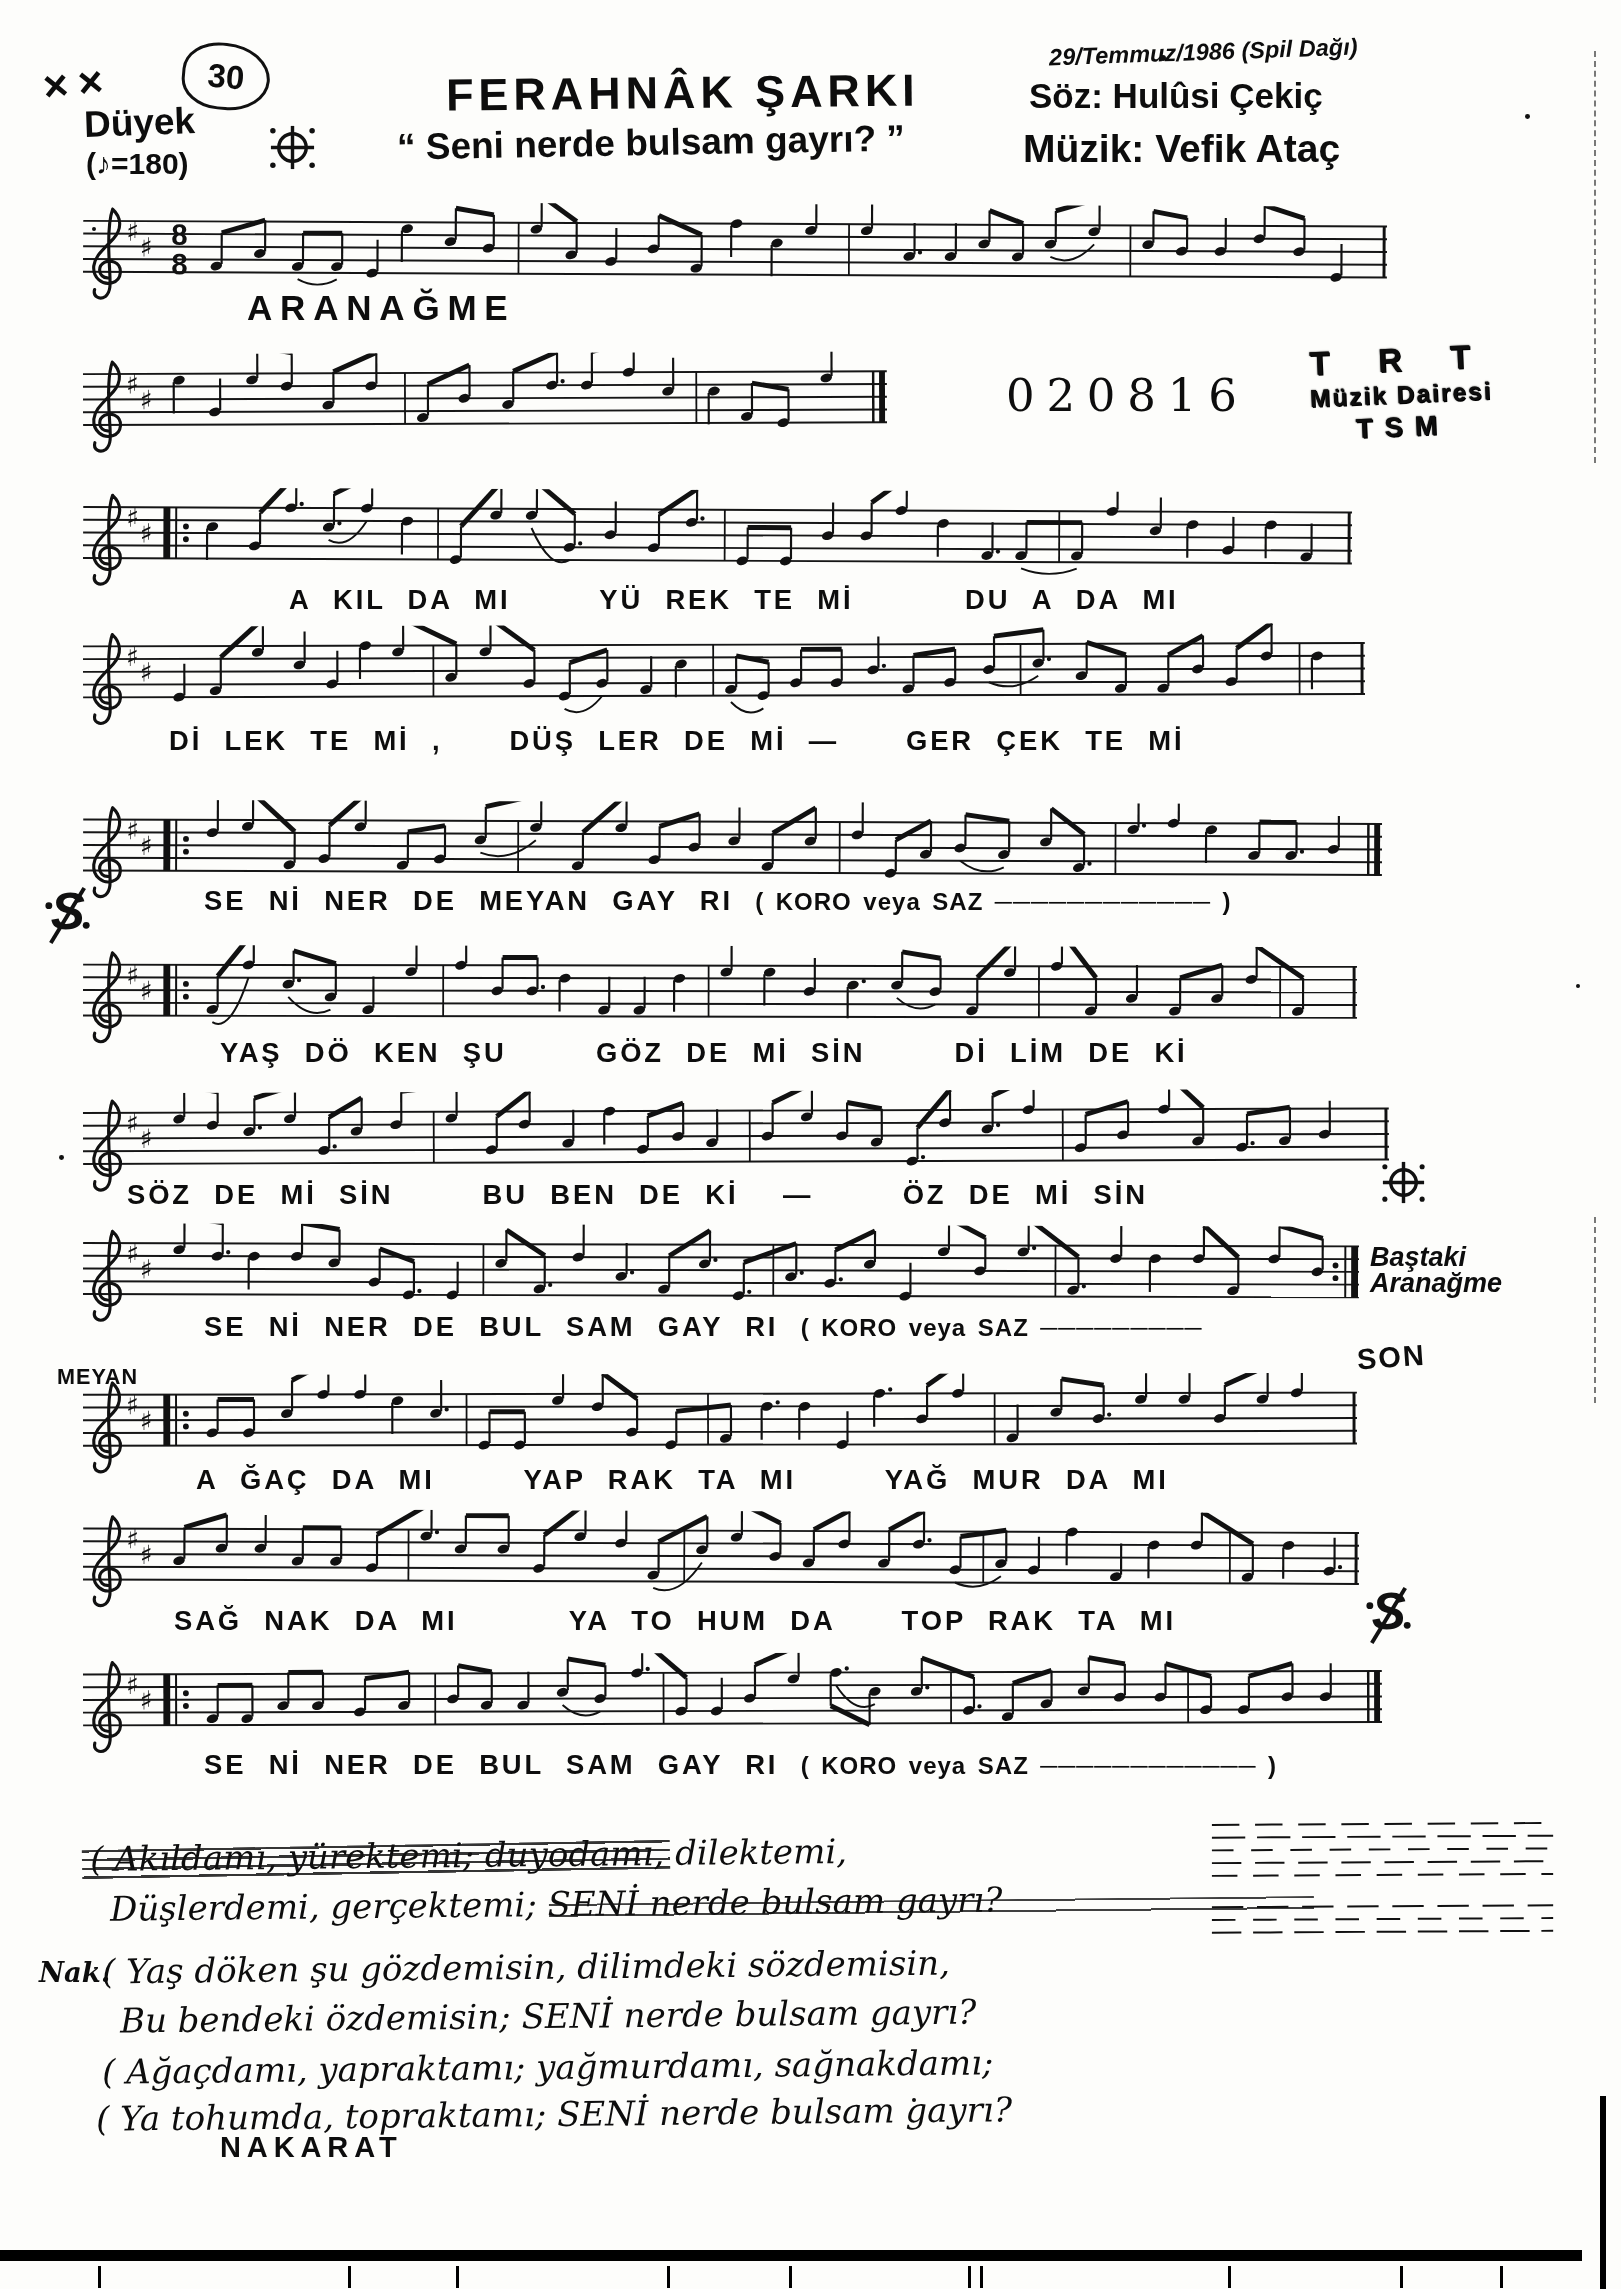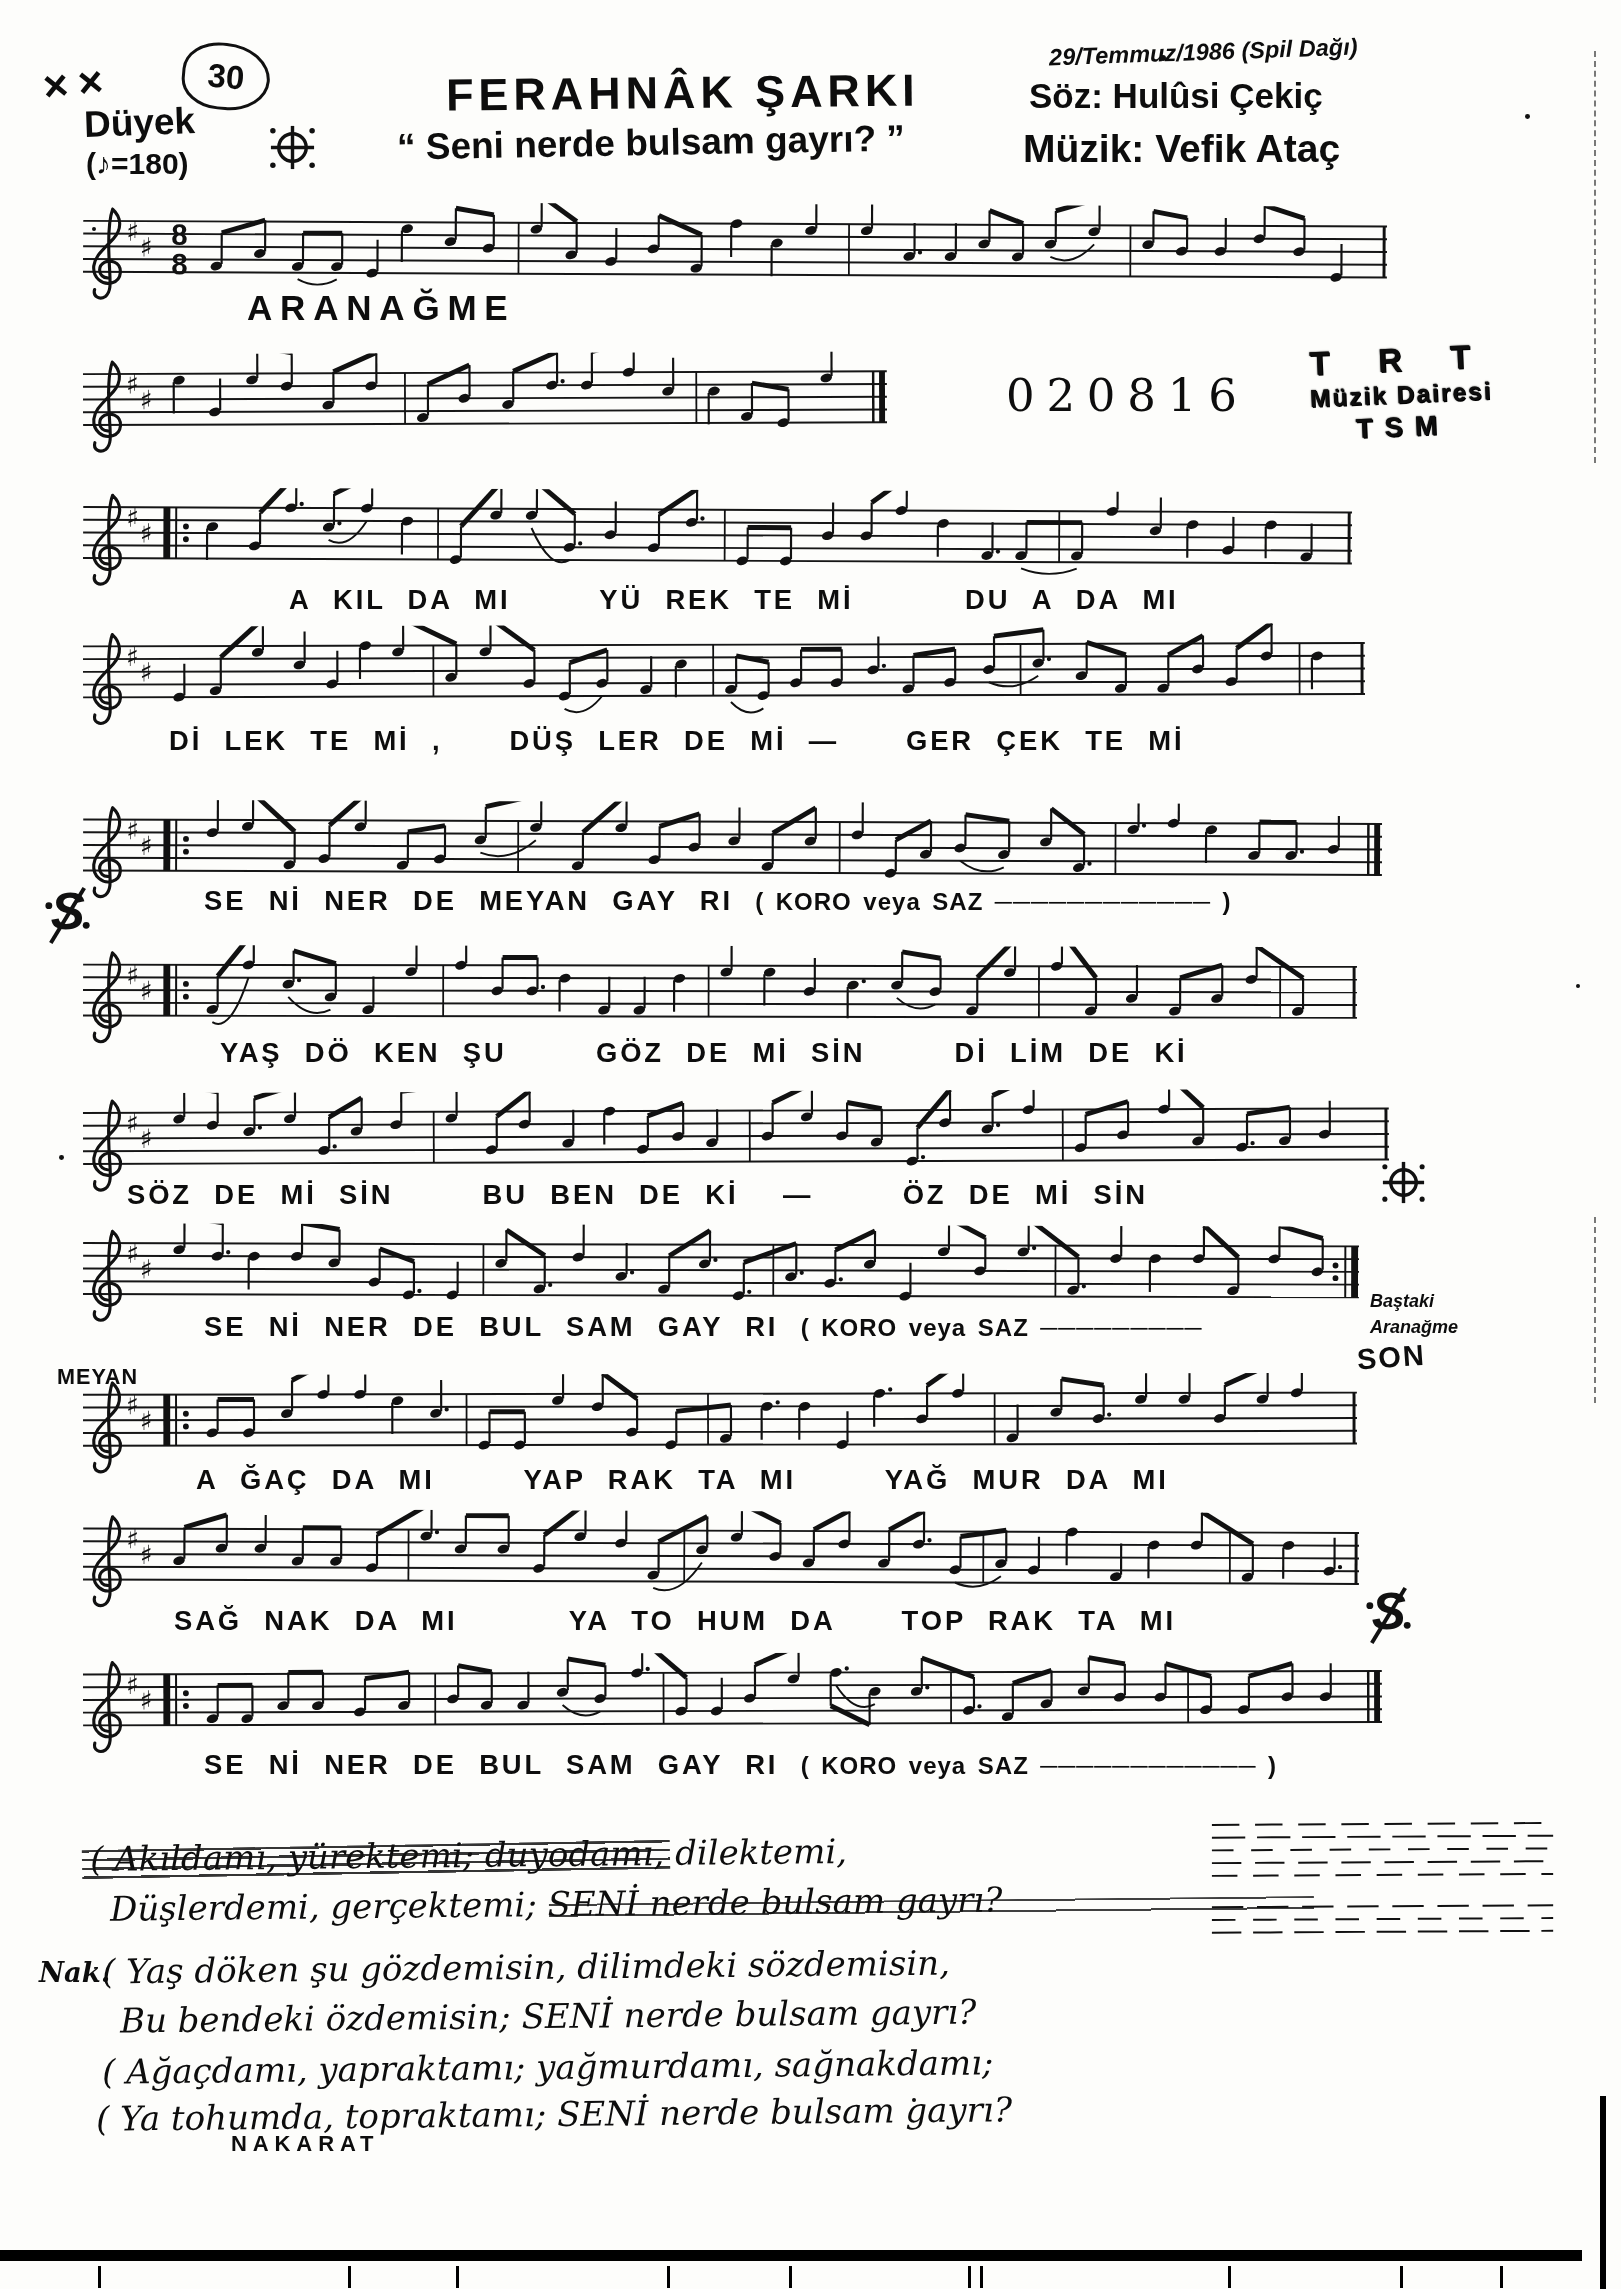--- a/index.html
+++ b/index.html
@@ -17,38 +17,38 @@
   .tempo{left:86px;top:147px;font-size:30px;font-weight:bold;}
   .title{left:446px;top:67px;font-size:45px;font-weight:bold;letter-spacing:4.9px;transform:rotate(-0.6deg);}
   .subtitle{left:397px;top:122px;font-size:37px;font-weight:600;transform:rotate(-1deg);}
   .date-note{left:1049px;top:39px;font-size:23.5px;font-style:italic;font-weight:bold;transform:rotate(-2deg);}
   .lyricist{left:1029px;top:76px;font-size:35px;font-weight:bold;}
   .composer{left:1023px;top:127px;font-size:39px;font-weight:bold;}
   
   .aranagme{left:247px;top:288px;font-size:35px;font-weight:bold;letter-spacing:7.8px;}
   .meyan{left:57px;top:1364px;font-size:21.6px;font-weight:bold;letter-spacing:1px;}
   .son{left:1357px;top:1341px;font-size:29px;font-weight:bold;letter-spacing:2px;transform:rotate(-4deg);}
-  .bastaki{left:1370px;top:1245px;font-size:18px;font-weight:600;line-height:25.5px;font-style:italic;margin-top:44px;}
+  .bastaki{left:1370px;top:1245px;font-size:27px;font-weight:600;line-height:25.5px;font-style:italic;}
   
   .serial{left:1006px;top:369px;font-size:45px;font-family:"DejaVu Serif",serif;letter-spacing:11.8px;}
   .stamp{left:1264px;top:341px;width:274px;text-align:center;transform:rotate(-2.5deg);
     font-weight:900;text-shadow:0 0 1.5px #000,1px 1px 0 #000;}
   .stamp .l1{font-size:33px;letter-spacing:19.6px;}
   .stamp .l2{font-size:24.5px;letter-spacing:2px;margin-top:2px;}
   .stamp .l3{font-size:27.4px;letter-spacing:11.8px;margin-top:2px;}
   
   .staff{position:absolute;height:110px;}
   .lyr{position:absolute;font-size:27.4px;font-weight:bold;letter-spacing:2.9px;word-spacing:11.8px;white-space:pre;}
   .lyr .koro{font-size:24px;font-weight:600;letter-spacing:1px;word-spacing:3.9px;}
   
   .sym{position:absolute;}
   
   .foot-line{position:absolute;font-family:"DejaVu Serif",serif;font-style:italic;font-size:34px;white-space:pre;transform:rotate(-0.6deg);}
   .nak{left:39px;top:1956px;font-family:"DejaVu Serif",serif;font-style:italic;font-size:27.4px;font-weight:bold;}
-  .nakarat{left:231px;top:2131px;font-size:22px;font-weight:bold;letter-spacing:5.9px;}
+  .nakarat{left:220px;top:2131px;font-size:29px;font-weight:bold;letter-spacing:5.9px;}
   .strike-a{left:82px;top:1845px;width:588px;height:29px;transform:rotate(-1deg);
     background:repeating-linear-gradient(180deg,#111 0 2.5px,transparent 2.5px 8.8px);opacity:.85;}
   .strike-b{left:549px;top:1900px;width:765px;height:17.6px;transform:rotate(-0.6deg);
     background:repeating-linear-gradient(180deg,#111 0 2px,transparent 2px 10.8px);opacity:.8;}
   
   .vdash{border-left:2.5px dashed #333;opacity:.65;}
   .speck{background:#111;border-radius:50%;}
   .botline{left:0;top:2250px;width:1582px;height:10.8px;background:#000;}
   .botvert{left:1600px;top:2096px;width:5.9px;height:194px;background:#000;}
   .tick{top:2266px;width:2.9px;height:21.6px;background:#000;}

